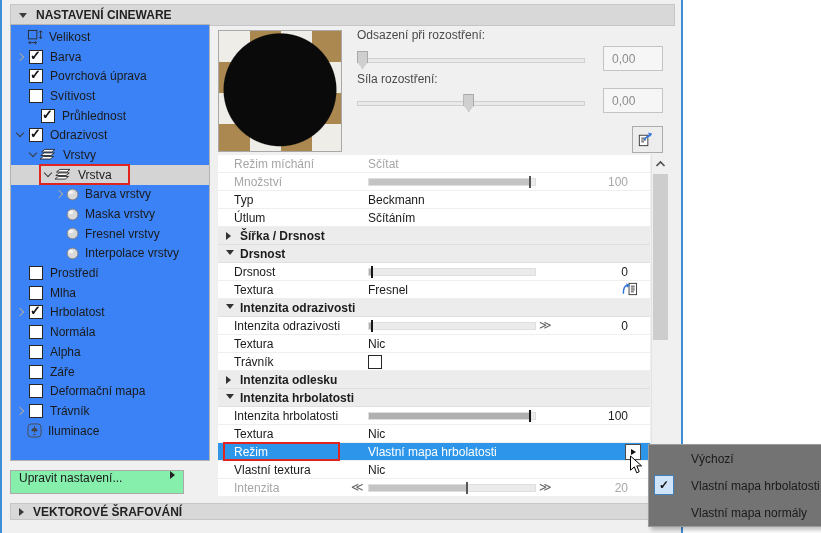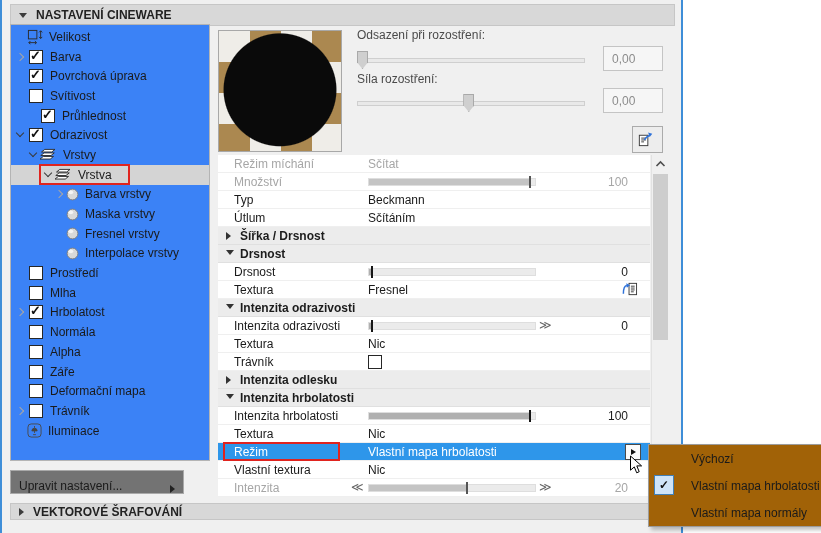--- a/index.html
+++ b/index.html
@@ -27,22 +27,22 @@
   .chev.collapsed::before{content:"";position:absolute;left:2px;top:3px;width:5px;height:5px;
        border-right:1.6px solid #a6a6a6;border-bottom:1.6px solid #a6a6a6;transform:rotate(-45deg);}
   .chev.expanded::before{content:"";position:absolute;left:2px;top:1px;width:5px;height:5px;
        border-right:1.6px solid #3a3a3a;border-bottom:1.6px solid #3a3a3a;transform:rotate(45deg);}
   .cb{width:12px;height:12px;border:1.6px solid #262626;background:#fff;margin:0 6px 0 2px;
       position:relative;flex:0 0 12px;}
   .cb.checked::after{content:"\2713";position:absolute;left:0;top:-3px;font-size:13px;font-weight:bold;color:#111;}
   .icn{display:inline-flex;align-items:center;margin:0 5px 0 0;}
   .tlabel{padding-left:1px;}
   
-  .edit-btn{position:absolute;left:10px;top:470px;width:174px;height:24px;background:#737373;
-            border:1px solid #a9a9a9;box-sizing:border-box;display:flex;align-items:flex-end;
+  .edit-btn{position:absolute;left:10px;top:470px;width:174px;height:24px;background:#86efac;
+            border:1px solid #a9a9a9;box-sizing:border-box;display:flex;align-items:flex-start;
             justify-content:space-between;padding:0 8px;color:#1a1a1a;}
   .edit-btn .tri.right{border-left-color:#222;}
   
   .preview{position:absolute;left:218px;top:30px;width:124px;height:122px;border:1px solid #a8a8a8;
            box-sizing:border-box;
            background:
              radial-gradient(circle 57px at 50% 49%, var(--sphere,#0a0a0a) 98%, transparent 100%),
              repeating-conic-gradient(var(--checker-tan,#ab8850) 0% 25%, var(--checker-white,#efede8) 25% 50%);
            background-size:auto,62px 62px;}
   
@@ -85,21 +85,21 @@
           border:1px solid #4a4a4a;box-sizing:border-box;display:flex;align-items:center;justify-content:center;}
   .dd-btn .tri.right{border-left-color:#111;border-top-width:3.5px;border-bottom-width:3.5px;border-left-width:5px;}
   .row-icn{position:absolute;left:403px;top:0px;}
   .ann-box{position:absolute;border:2px solid var(--red,#e0241f);box-sizing:border-box;pointer-events:none;}
   
   .sbar{position:absolute;left:651px;top:155px;width:17px;height:342px;background:#f0f0f0;
         border-left:1px solid #e2e2e2;box-sizing:border-box;}
   .sb-up{height:17px;display:flex;align-items:center;justify-content:center;}
   .sb-thumb{position:absolute;left:1px;top:19px;width:15px;height:166px;background:#cdcdcd;}
   
-  .menu{position:absolute;left:648px;top:444px;width:174px;height:83px;background:#a16207;
+  .menu{position:absolute;left:648px;top:444px;width:174px;height:83px;background:#737373;
         border:1px solid #9b9b9b;box-sizing:border-box;box-shadow:3px 3px 4px rgba(0,0,0,.25);z-index:20;}
   .menu-item{position:relative;height:27px;display:flex;align-items:center;}
   .mi-label{margin-left:42px;white-space:nowrap;}
   .mi-check{position:absolute;left:5px;top:3px;width:20px;height:20px;background:#cfe4f8;
             border:1px solid #4180b8;box-sizing:border-box;display:flex;align-items:center;
             justify-content:center;font-weight:bold;color:#111;}
   
   .cursor{position:absolute;left:629px;top:455px;z-index:30;}
 </style>
 </head>

